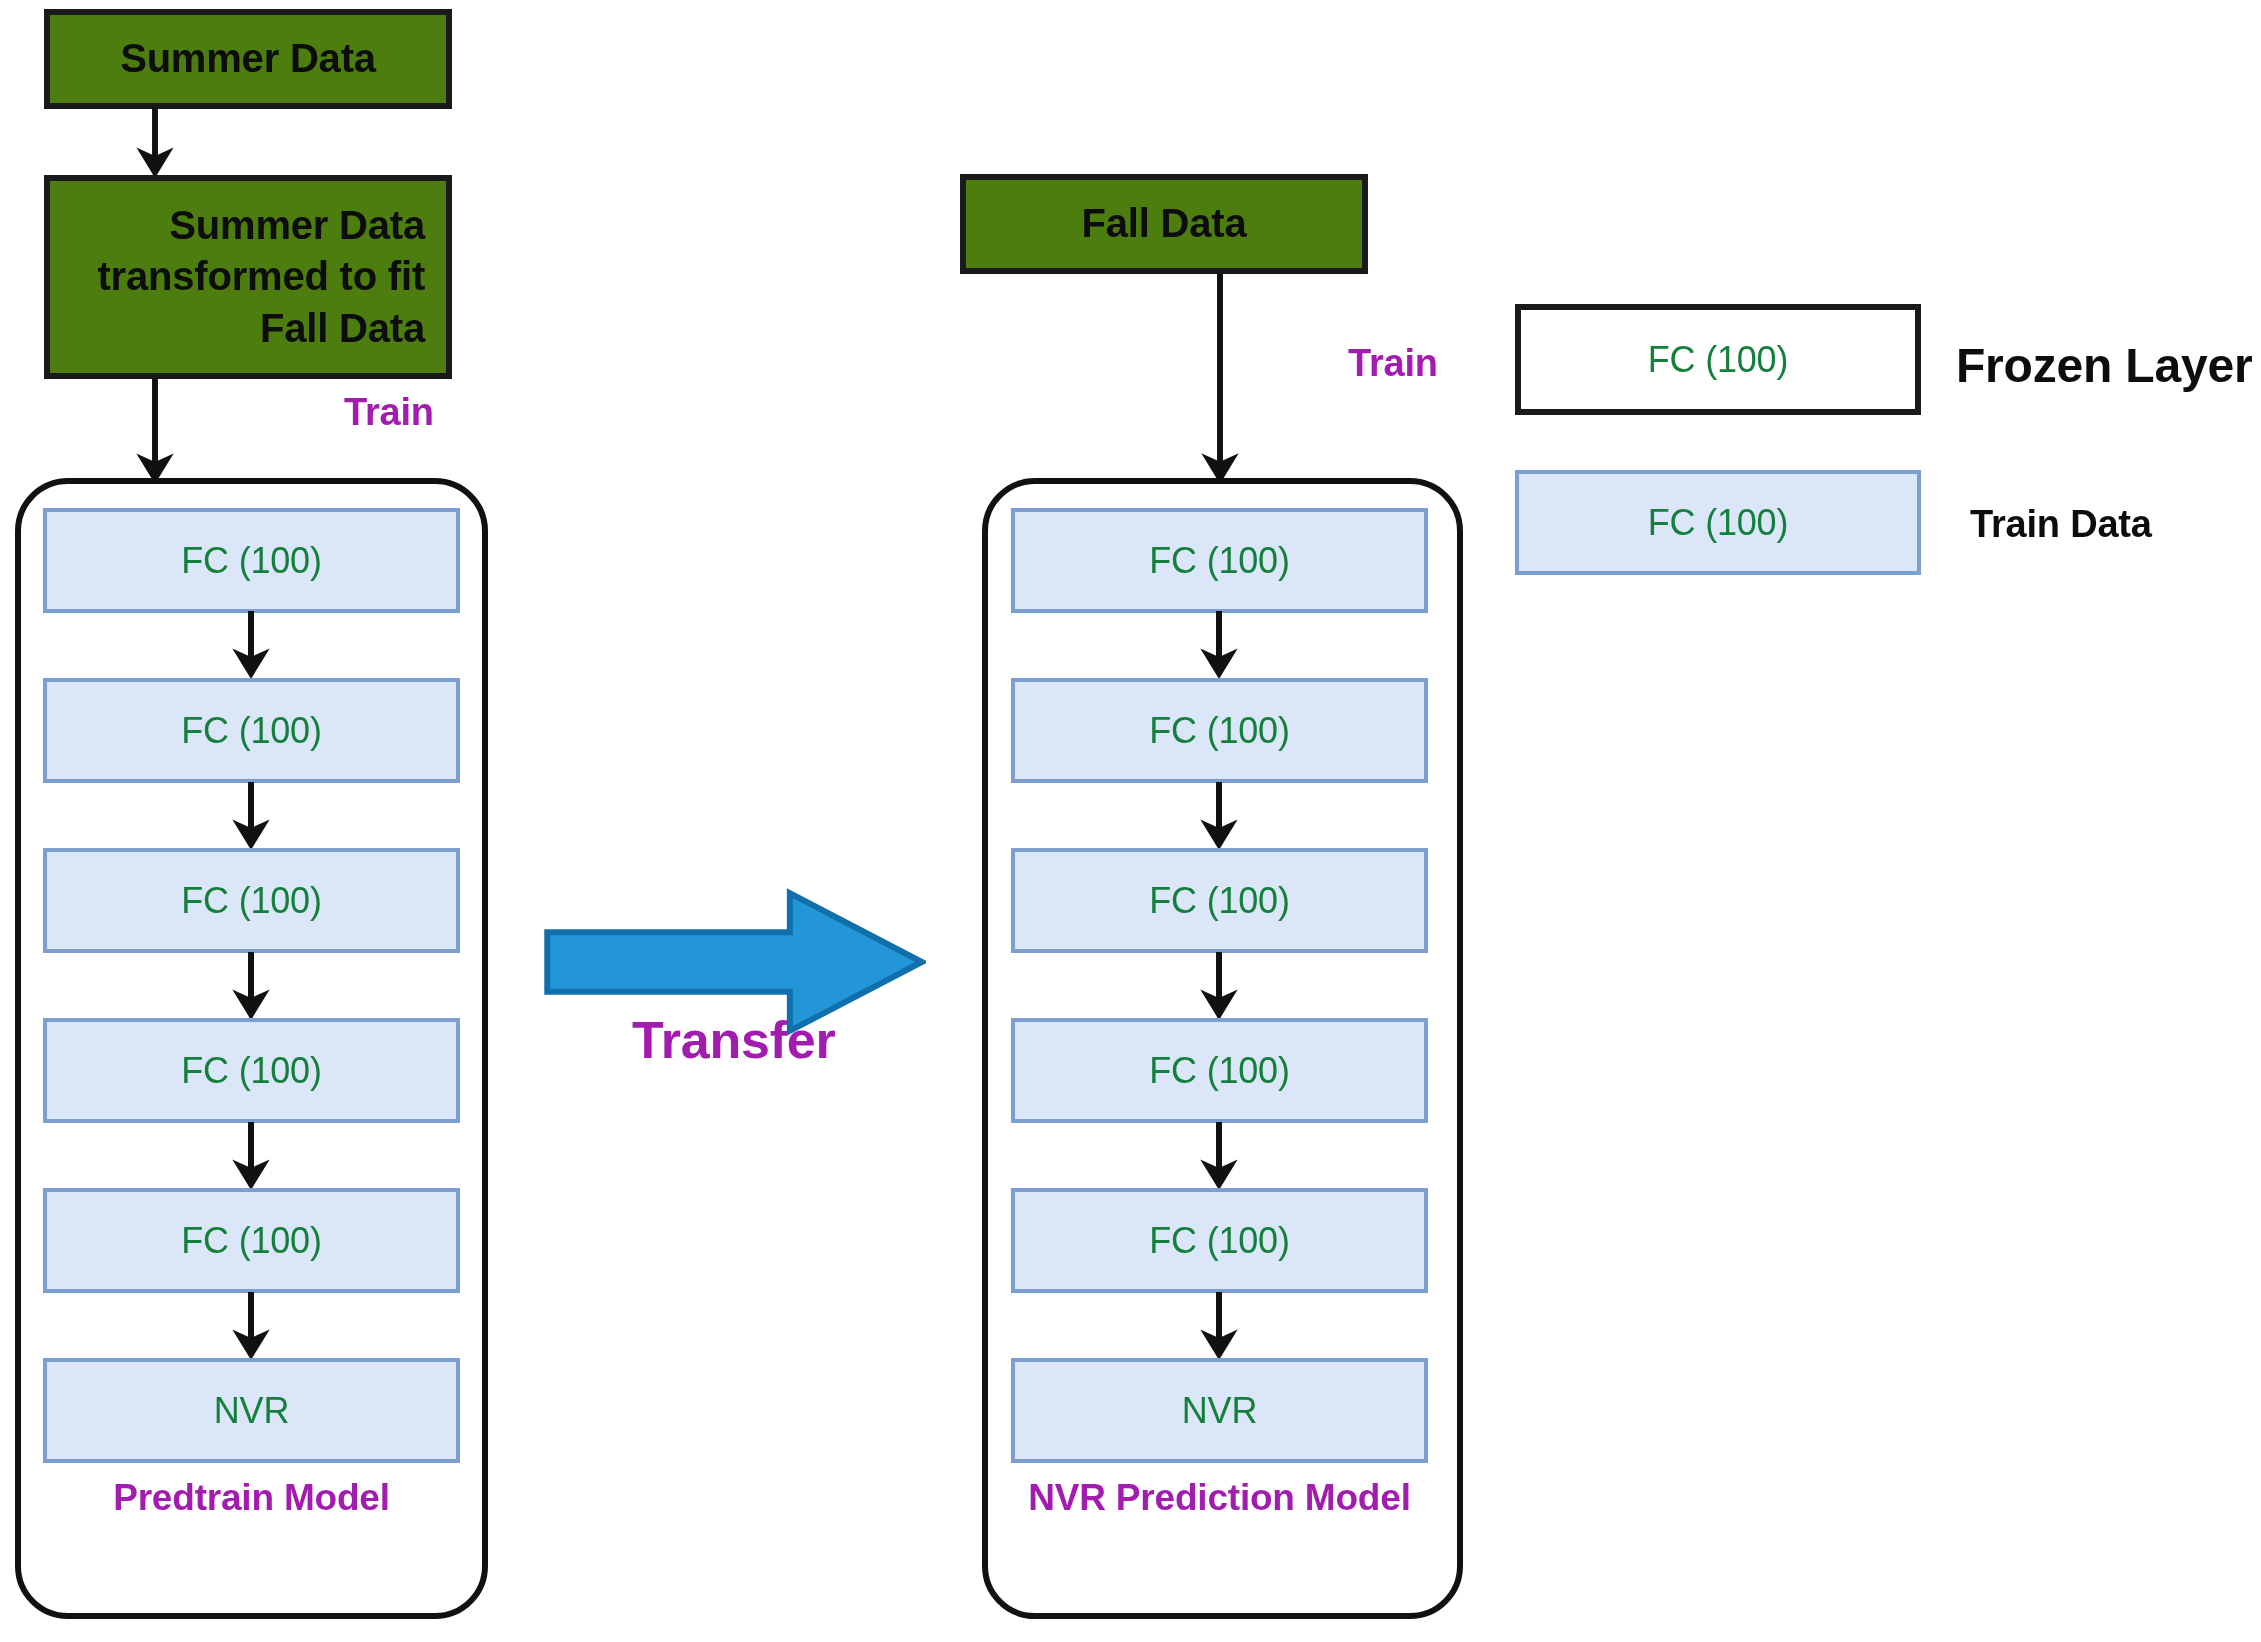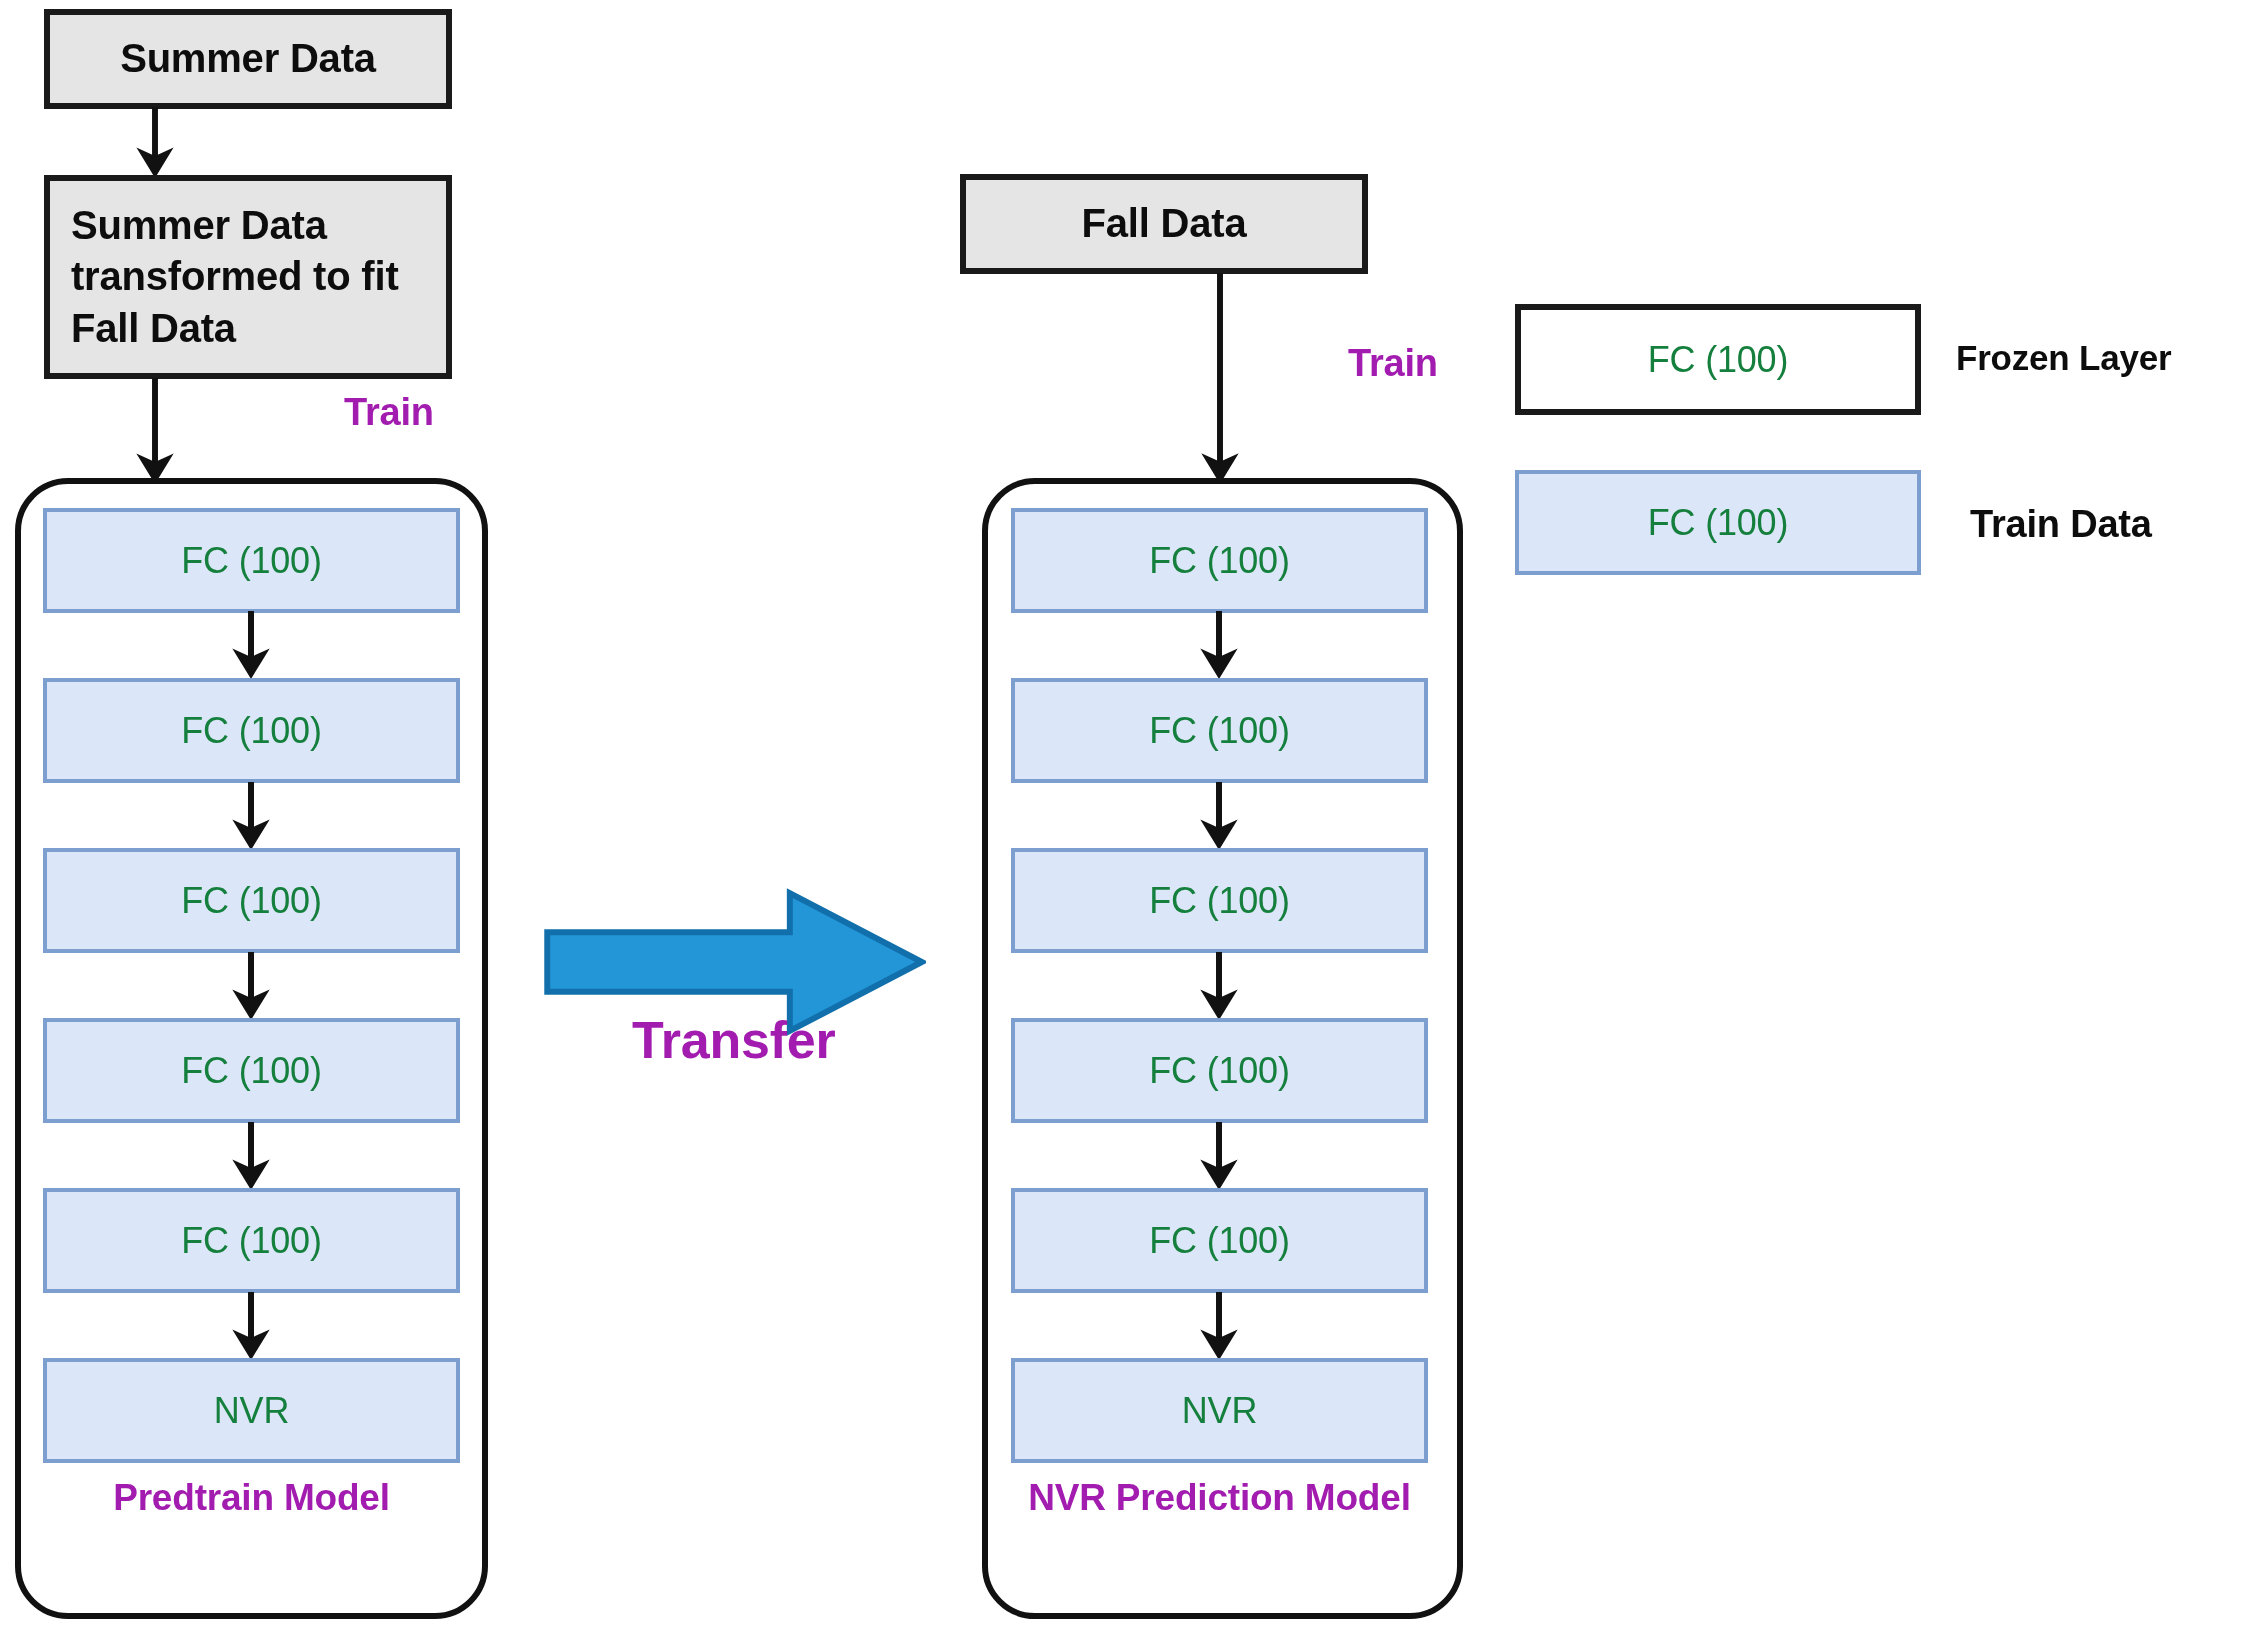--- a/index.html
+++ b/index.html
@@ -18,25 +18,25 @@
     overflow: hidden;
   }
 
   
   .abs { position: absolute; }
 
   
   .data-box {
     box-sizing: border-box;
     border: 6px solid #1a1a1a;
-    background: #e5e5e5;
+    background: #4d7c0f;
     display: flex;
     align-items: center;
     justify-content: center;
-    text-align: left;
+    text-align: right;
     font-weight: bold;
     color: #0d0d0d;
     line-height: 1.28;
     letter-spacing: -0.2px;
   }
 
   
   .model-container {
     box-sizing: border-box;
     border: 6.8px solid #111111;
@@ -220,21 +220,21 @@
 
   <div class="abs layer-box" style="left:1011px; top:1358px; width:417px; height:105px; font-size:36px;">
     <span>NVR</span>
   </div>
 
   <div class="abs label multiline" style="left:994px; top:1474px; width:451px; font-size:37px;">NVR Prediction Model</div>
 
   <div class="abs layer-box frozen" style="left:1515px; top:304px; width:406px; height:111px; font-size:36px;">
     <span>FC (100)</span>
   </div>
-  <div class="abs legend-label" style="left:1956px; top:338px; font-size:35px;">Frozen Layer</div>
+  <div class="abs legend-label" style="left:1956px; top:338px; font-size:48px;">Frozen Layer</div>
 
   <div class="abs layer-box" style="left:1515px; top:470px; width:406px; height:105px; font-size:36px;">
     <span>FC (100)</span>
   </div>
   <div class="abs legend-label" style="left:1970px; top:503px; font-size:38px;">Train Data</div>
 
 </div>
 
 
 </body></html>

